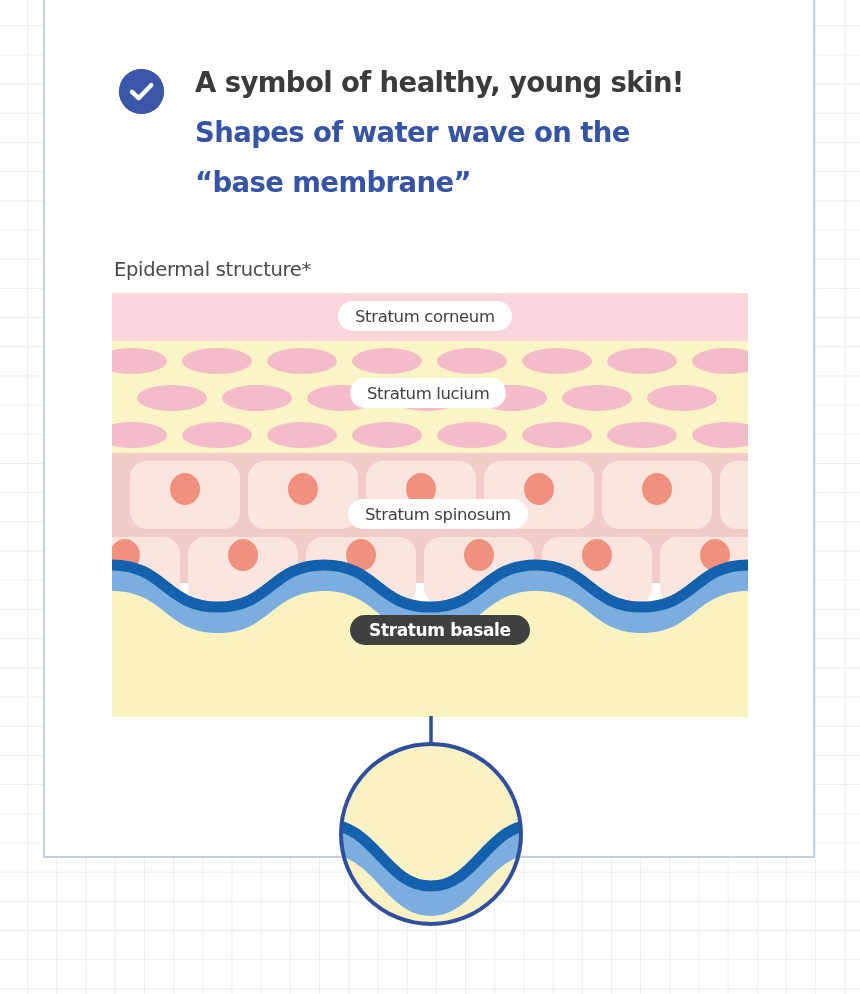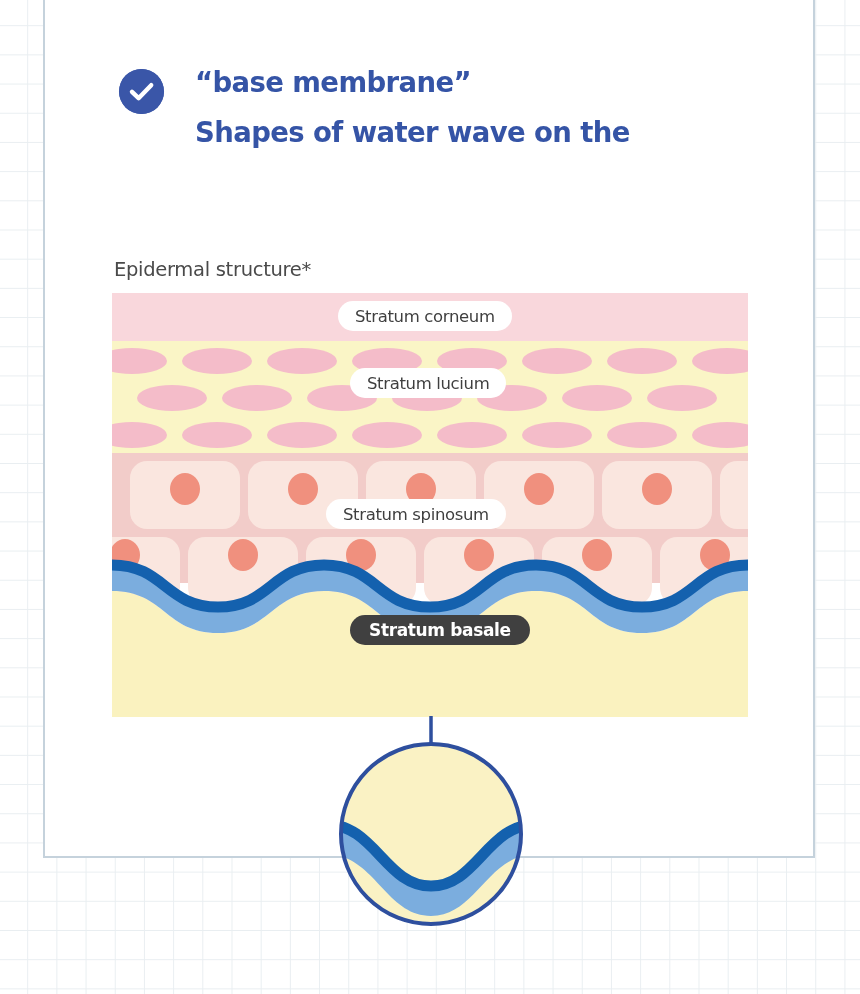--- a/index.html
+++ b/index.html
@@ -112,22 +112,22 @@
   }
   .layer-pill.dark {
     background: #404040;
     color: #ffffff;
     font-weight: bold;
     padding: 0 19px;
     height: 30px;
     font-size: 17px;
   }
   #pill-corneum  { left: 338px; top: 301px; }
-  #pill-lucium   { left: 350px; top: 368px; }
-  #pill-spinosum { left: 326px; top: 499px; }
+  #pill-lucium   { left: 350px; top: 378px; }
+  #pill-spinosum { left: 348px; top: 499px; }
   #pill-basale   { left: 350px; top: 615px; }
 
   
   #magnifier-group {
     position: absolute;
     left: 335px; top: 716px;
     width: 192px; height: 212px;
   }
   #magnifier-group svg { display: block; }
 </style>
@@ -138,22 +138,23 @@
 
 <div id="content-card"></div>
 
 <div id="heading-block">
   <div id="check-badge">
     <svg width="45" height="45" viewBox="0 0 45 45" aria-hidden="true">
       <circle cx="22.5" cy="22.5" r="22.5" fill="#3a56a8"></circle>
       <path d="M13 22.8 L19.6 29.2 L32.2 16.2" stroke="#ffffff" stroke-width="4.4" fill="none" stroke-linecap="round" stroke-linejoin="round"></path>
     </svg>
   </div>
+  <p class="headline" id="headline-line-1">A symbol of healthy, young skin!</p>
+  <p class="headline" id="headline-line-2">Shapes of water wave on the</p>
   <p class="headline" id="headline-line-3">“base membrane”</p>
-  <p class="headline" id="headline-line-2">Shapes of water wave on the</p>
 </div>
 
 <div id="diagram-caption">Epidermal structure*</div>
 
 <div id="epidermis-diagram">
   <svg width="636" height="424" viewBox="0 0 636 424" aria-hidden="true">
     <defs>
       <clipPath id="clip-all">
           <rect x="0" y="0" width="636" height="424"></rect>
         </clipPath>

